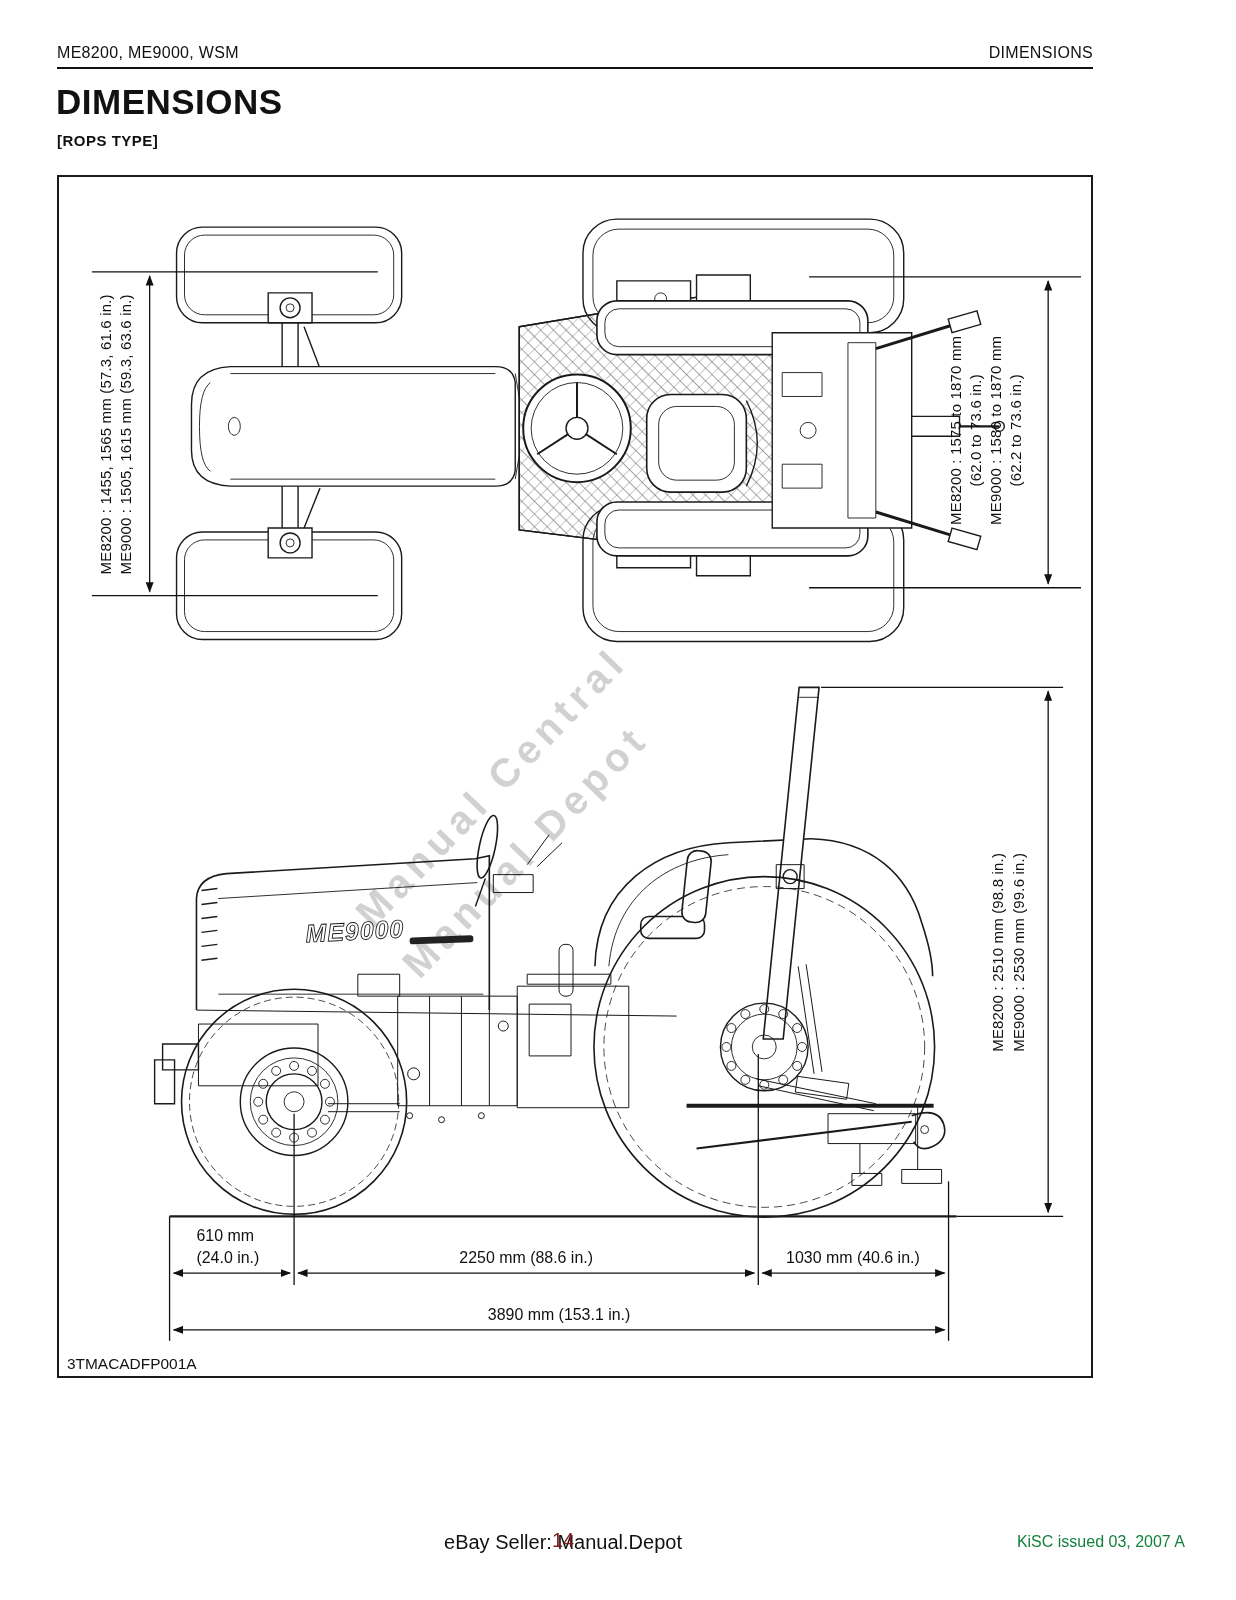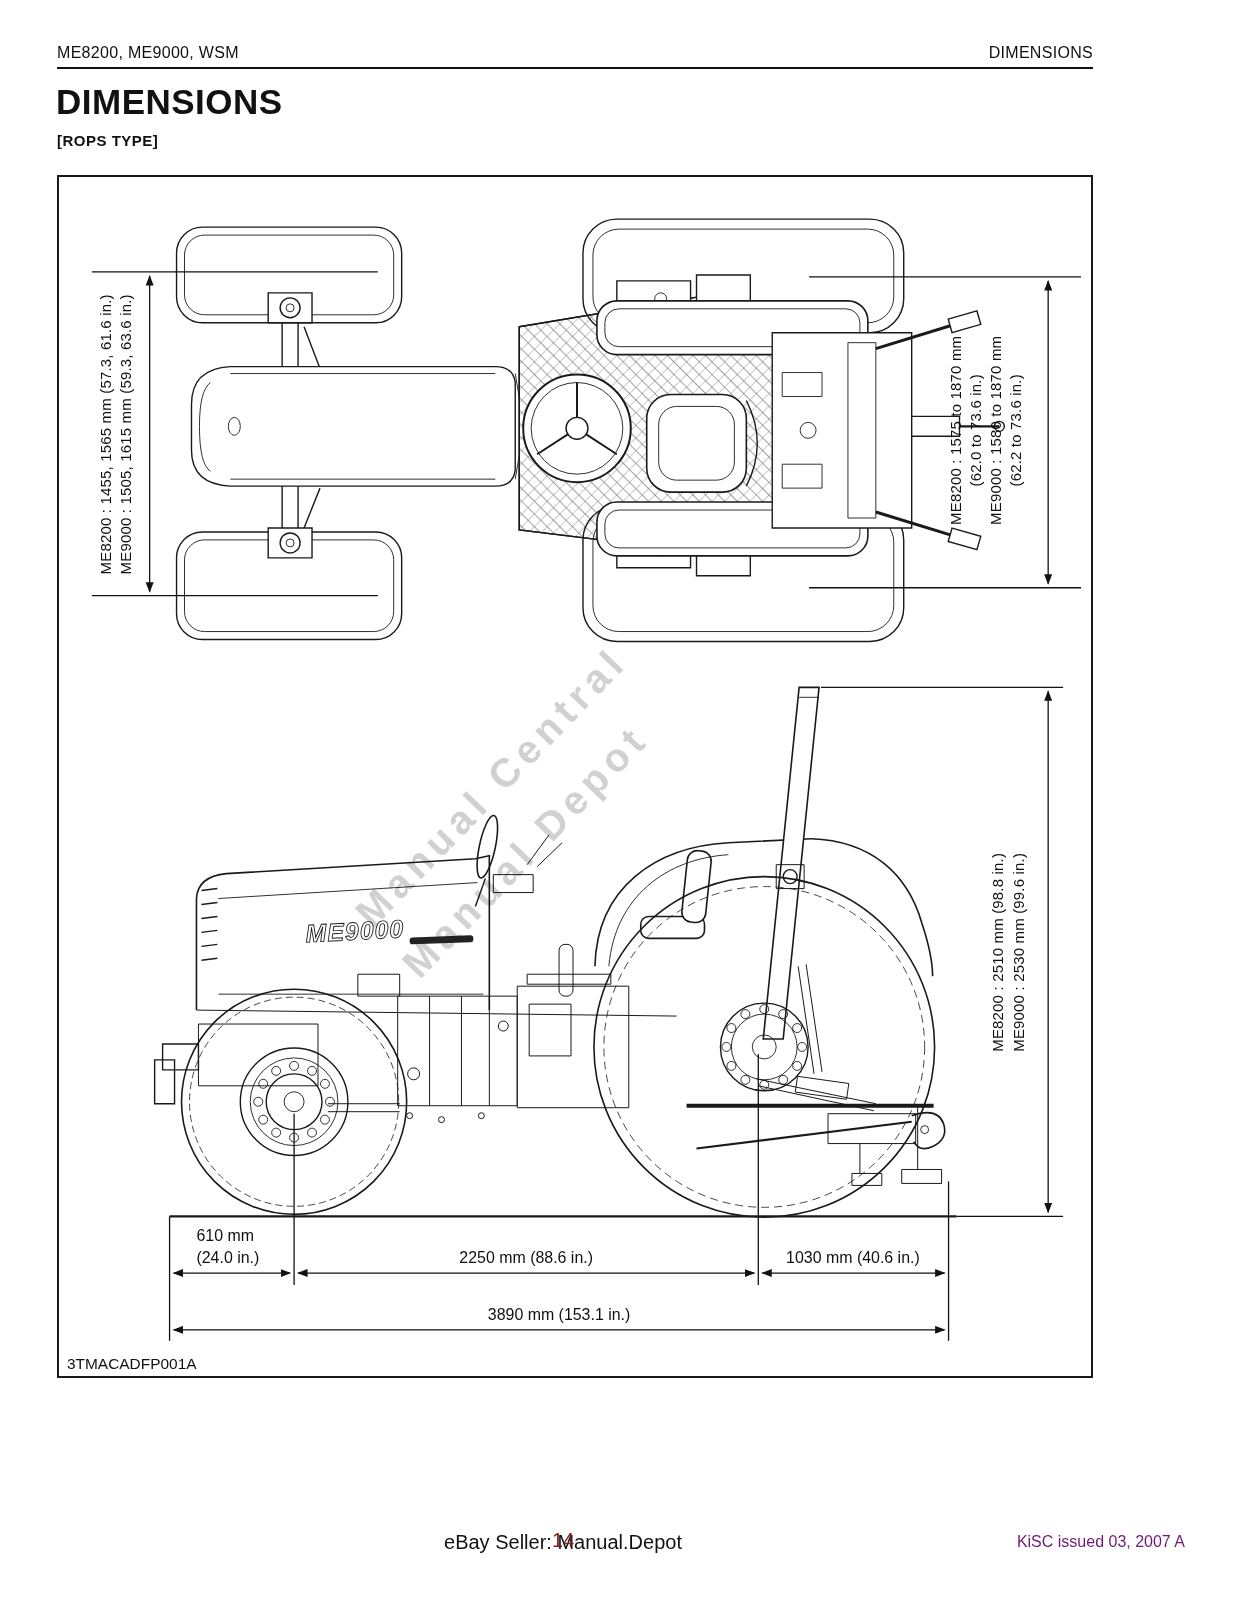--- a/index.html
+++ b/index.html
@@ -11,21 +11,21 @@
   .figure{position:absolute;left:57px;top:175px;width:1036px;height:1203px;border:2px solid #1a1a1a;box-sizing:border-box;}
   .figure svg{position:absolute;left:0;top:0;width:100%;height:100%;}
   svg text{font-family:"Liberation Sans","DejaVu Sans",sans-serif;fill:#111;}
   text.dim{font-size:16px;}
   text.vdim{font-size:15px;letter-spacing:.2px;}
   text.figcode{font-size:15.5px;}
   text.wm{font-size:40px;font-weight:bold;letter-spacing:6px;fill:#c9c9c9;opacity:.85;}
   text.decal{font-size:25px;font-weight:bold;font-style:italic;letter-spacing:1px;fill:none;stroke:#1a1a1a;stroke-width:.9;}
   .footer-seller{position:absolute;left:0;right:110px;top:1531px;text-align:center;font-size:20px;color:#111;}
   .footer-page{position:absolute;left:552px;top:1529px;font-size:20px;color:#7f1d1d;}
-  .footer-issue{position:absolute;right:51px;top:1533px;font-size:16px;color:#701a75;}
+  .footer-issue{position:absolute;right:51px;top:1533px;font-size:16px;color:#15803d;}
   line,path,rect,circle,ellipse,polygon,polyline{vector-effect:non-scaling-stroke;}
 </style>
 </head>
 <body>
 
 <div class="page">
 
   <div class="header">
     <span>ME8200, ME9000, WSM</span>
     <span>DIMENSIONS</span>

